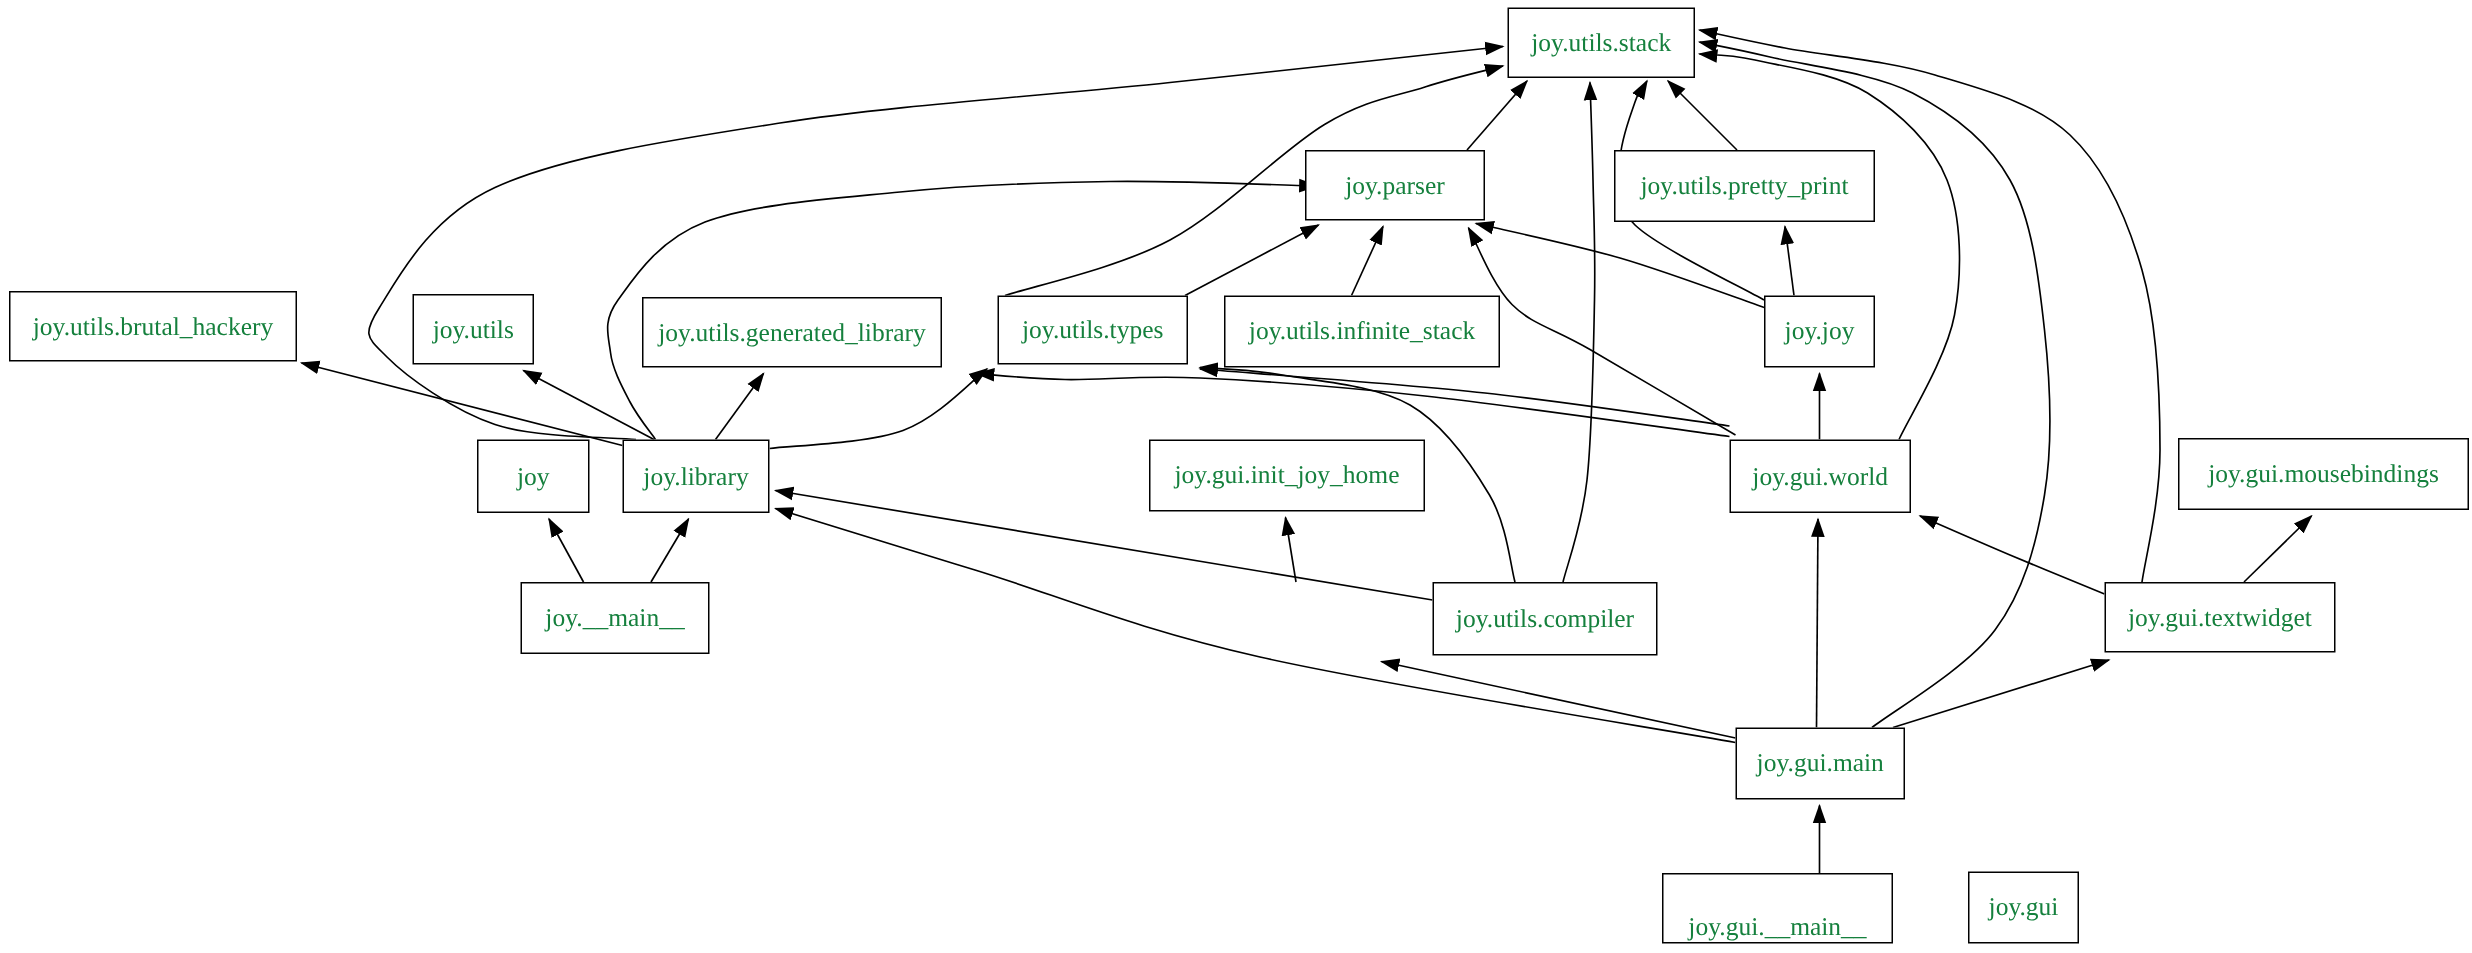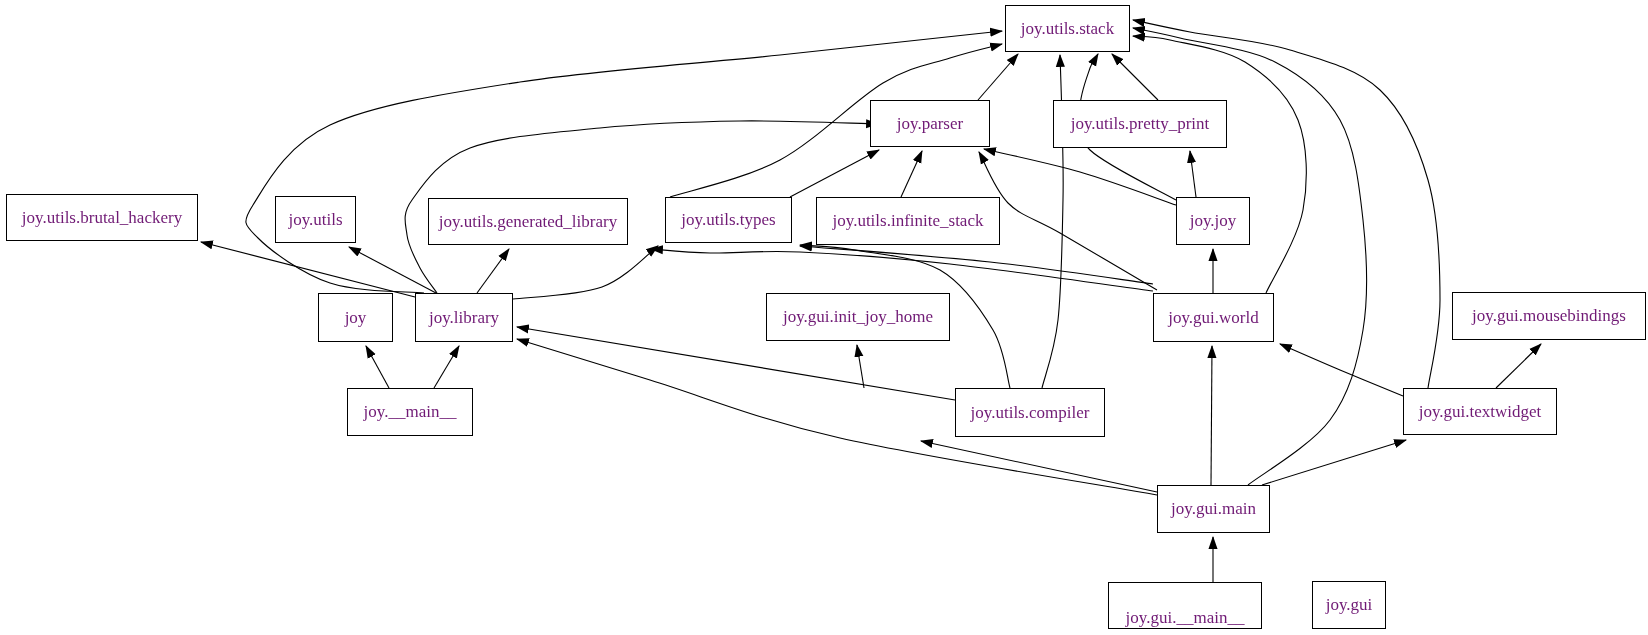--- a/index.html
+++ b/index.html
@@ -15,21 +15,21 @@
   }
   .edge-layer path.edge{
     fill:none;stroke:#000000;stroke-width:1.1px;
   }
   .node{
     position:absolute;
     box-sizing:border-box;
     background:#ffffff;
     border:1px solid #000000;
     display:flex;align-items:center;justify-content:center;
-    font-size:17px;color:#701a75;
+    font-size:17px;color:#15803d;
     white-space:nowrap;
   }
 </style>
 </head>
 <body>
 
 <div class="stage">
   <svg class="edge-layer" width="1648" height="635" viewBox="0 0 1648 635" xmlns="http://www.w3.org/2000/svg">
     <defs>
       <marker id="arrow" markerUnits="userSpaceOnUse" viewBox="0 0 12 10" refX="11" refY="5" markerWidth="13" markerHeight="11" orient="auto">
@@ -72,21 +72,21 @@
         <path class="edge" d="M1428,388 C1430,373.3333333333333 1440,334.6666666666667 1440,300 C1440,265.3333333333333 1438,215 1428,180 C1418,145 1403,111.66666666666667 1380,90 C1357,68.33333333333333 1321.6666666666667,59.666666666666664 1290,50 C1258.3333333333333,40.333333333333336 1216.1666666666667,37 1190,32 C1163.8333333333333,27 1142.5,22 1133,20" marker-end="url(#arrow)" stroke="#000000"></path>
         <path class="edge" d="M1213,582 L1213,537" marker-end="url(#arrow)" stroke="#000000"></path>
       </g>
   </svg>
 <div class="node" style="left: 1005px; top: 5px; width: 125px; height: 47px;">
       <span>joy.utils.stack</span>
     </div>
     <div class="node" style="left: 870px; top: 100px; width: 120px; height: 47px;">
       <span>joy.parser</span>
     </div>
-    <div class="node" style="left: 1053px; top: 100px; width: 174px; height: 48px; text-align: right;">
+    <div class="node" style="left: 1076px; top: 100px; width: 174px; height: 48px; text-align: right;">
       <span>joy.utils.pretty_print</span>
     </div>
     <div class="node" style="left: 6px; top: 194px; width: 192px; height: 47px;">
       <span>joy.utils.brutal_hackery</span>
     </div>
     <div class="node" style="left: 275px; top: 196px; width: 81px; height: 47px;">
       <span>joy.utils</span>
     </div>
     <div class="node" style="left: 428px; top: 198px; width: 200px; height: 47px;">
       <span>joy.utils.generated_library</span>

